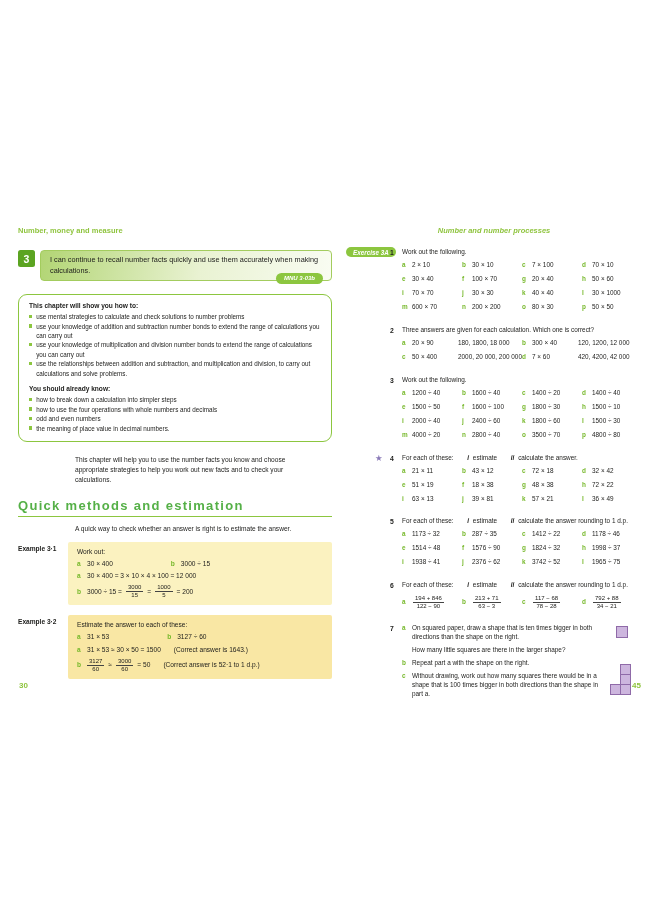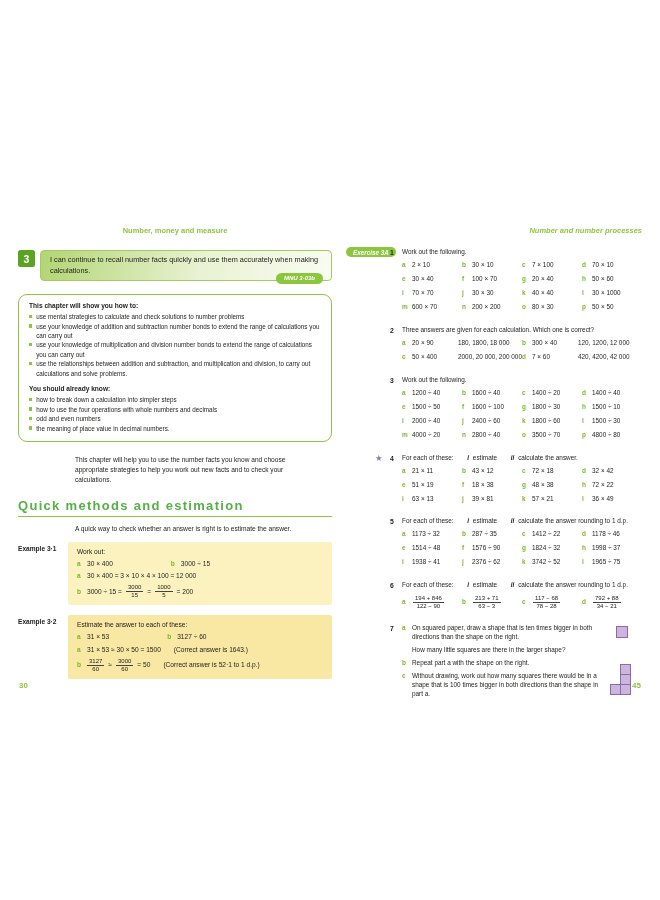--- a/index.html
+++ b/index.html
@@ -6,22 +6,22 @@
   body {
     width:660px; height:900px; position:relative; overflow:hidden;
     background:#ffffff; color:#1d1d1b;
     font-family:"Liberation Sans", sans-serif;
   }
   .spread { position:absolute; left:18px; top:226px; display:flex; gap:14px; }
   .page { position:relative; height:464px; }
   .page-left { width:314px; }
   .page-right { width:296px; }
 
-  .running-head { font-size:7.5px; font-weight:bold; color:#8fc43e;text-align:center; }
-  .rh-right { text-align:right; font-style:italic; }
+  .running-head { font-size:7.5px; font-weight:bold; color:#8fc43e; }
+  .rh-right { text-align:center; font-style:italic; }
 
   
   .chapter-row { display:flex; gap:5px; margin-top:15px; align-items:flex-start; }
   .chapter-num {
     width:17px; height:17px; flex:none; background:#5ba421; color:#fff;
     font-weight:bold; font-size:10.5px; display:flex; align-items:center;
     justify-content:center; border-radius:2.5px;
   }
   .lo-banner {
     position:relative; flex:1; border:1px solid #a3cc5e; border-radius:4px;

